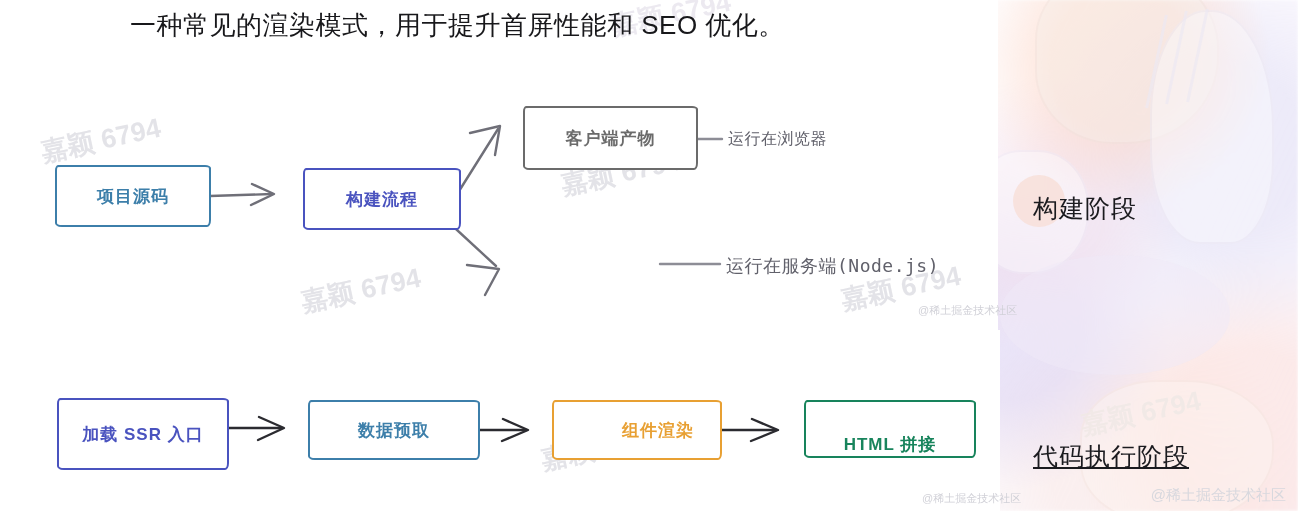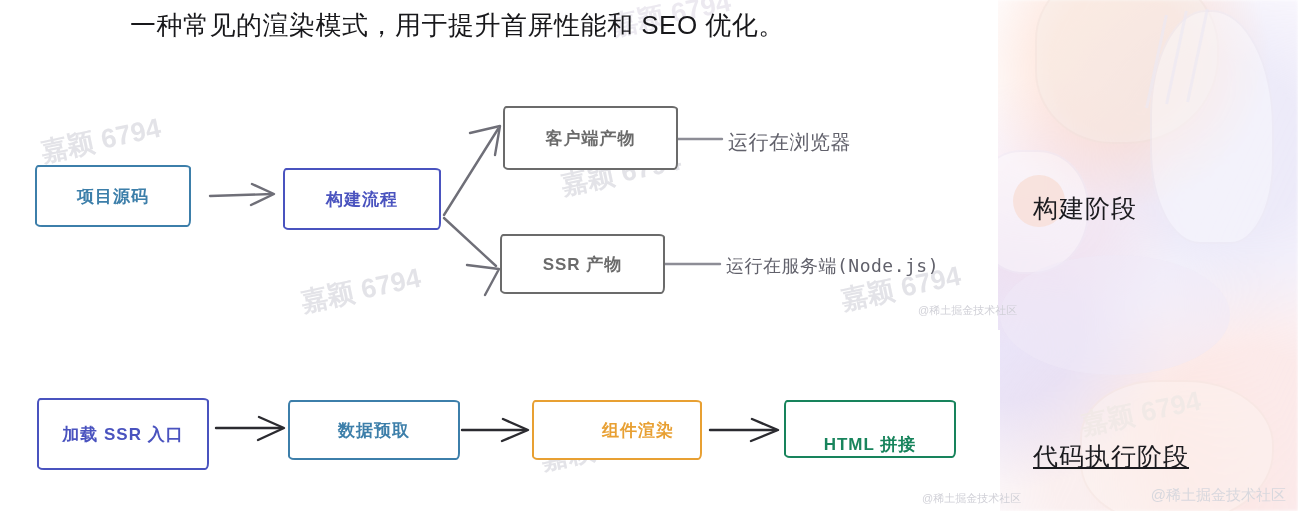--- a/index.html
+++ b/index.html
@@ -57,38 +57,39 @@
 
   
   .box{
     position:absolute;display:flex;align-items:center;justify-content:center;
     background:#ffffff;box-sizing:border-box;
   }
   .box span{white-space:nowrap;font-size:17px;font-weight:700;letter-spacing:1px;}
   .box.sketch{
     border-width:2px;border-style:solid;
     border-radius:3px 6px 4px 7px / 6px 3px 7px 4px;
+    margin-left:20px;
   }
   .box.sketch::after{
     content:"";position:absolute;left:-2px;top:-1px;right:-1px;bottom:-2px;
     border:1.5px solid currentColor;opacity:.38;
     border-radius:6px 3px 7px 4px / 3px 6px 4px 7px;pointer-events:none;
   }
 
   .c-steel{color:#3d7faa;}
   .c-indigo{color:#4a53bf;}
   .c-gray{color:#6b6b6b;}
   .c-orange{color:#e8a033;}
   .c-green{color:#18845c;align-items:flex-end;}
 
   .side-label{
     position:absolute;font-size:25px;color:#1b1b1f;white-space:nowrap;letter-spacing:1px;text-align:right;
   }
   .note{
-    position:absolute;font-size:20px;color:#61616b;white-space:nowrap;letter-spacing:.5px;
+    position:absolute;font-size:16px;color:#61616b;white-space:nowrap;letter-spacing:.5px;
   }
   .note.mono{font-family:"DejaVu Sans Mono","Liberation Mono",monospace;font-size:18px;}
 
   svg.arrows{position:absolute;left:0;top:0;width:1298px;height:511px;pointer-events:none;}
 </style>
 </head>
 <body>
 
 <div class="stage">
 
@@ -152,23 +153,20 @@
   </div>
 
   <div class="box sketch c-indigo" style="left:283px;top:168px;width:158px;height:62px;">
     <span>构建流程</span>
   </div>
 
   <div class="box sketch c-gray" style="left:503px;top:106px;width:175px;height:64px;">
     <span>客户端产物</span>
   </div>
 
-  <div class="box sketch c-gray" style="left:500px;top:234px;width:165px;height:60px;">
-    <span>SSR 产物</span>
-  </div>
 
   <div class="note" style="left:728px;top:129px;">运行在浏览器</div>
   <div class="note mono" style="left:726px;top:254px;">运行在服务端(Node.js)</div>
 
   <div class="side-label" style="left:1033px;top:192px;">构建阶段</div>
 
   <div class="box sketch c-indigo" style="left:37px;top:398px;width:172px;height:72px;">
     <span>加载 SSR 入口</span>
   </div>
 

